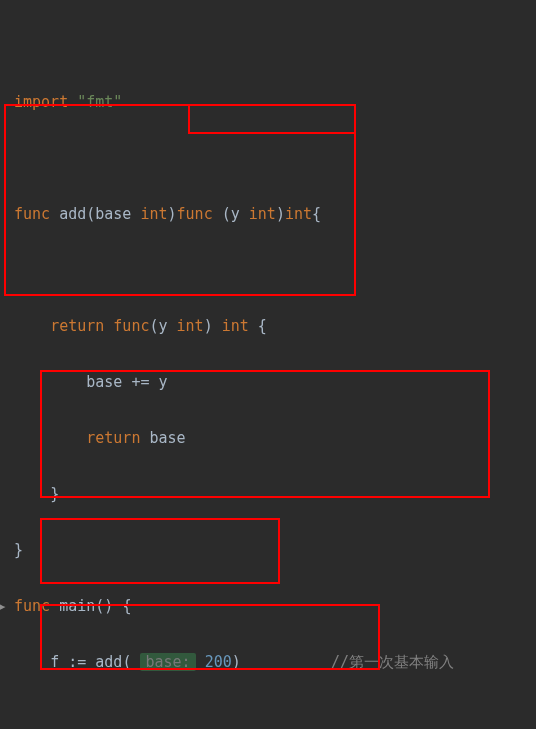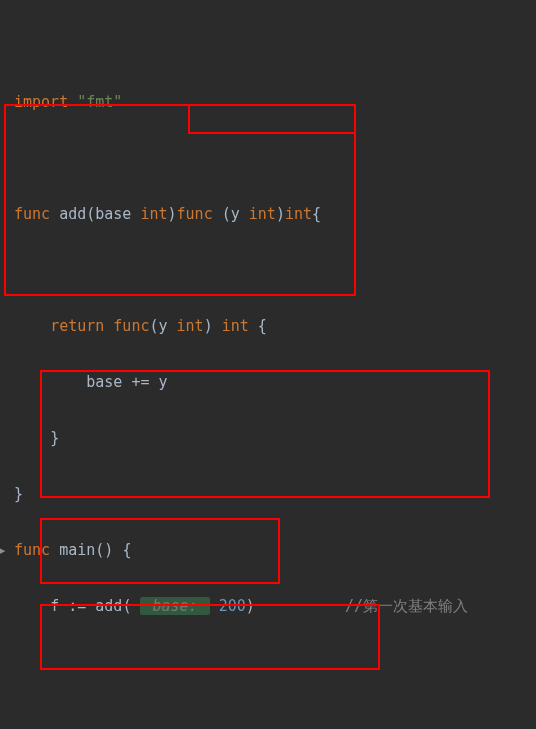--- a/index.html
+++ b/index.html
@@ -20,21 +20,21 @@
     padding: 4px 0 0 14px;
     white-space: pre;
     position: relative;
   }
   .kw   { color: #cc7832; }        
   .ident{ color: #a9b7c6; }        
   .str  { color: #6a8759; }        
   .num  { color: #6897bb; }        
   .cmt  { color: #808080; text-align: right; }        
   .hint { color: #787878; font-style: normal; }
-  .hlbg { background: #32593d; border-radius: 2px; padding: 0 12px; font-style: italic;}
+  .hlbg { background: #32593d; border-radius: 2px; padding: 0 5px;}
   .punct{ color: #a9b7c6; }
   .oper { color: #a9b7c6; }
   .muted{ color: #8f8f8f; }
   .box {
     position: absolute;
     border: 2px solid #ff0000;
     pointer-events: none;
   }
   .line { display: block; min-height: 28px; }
 </style>
@@ -42,20 +42,21 @@
 <body>
 
 <div class="code-area">
 <span class="line"></span>
 <span class="line"><span class="kw">import</span> <span class="str">"fmt"</span></span>
 <span class="line"></span>
 <span class="line"><span class="kw">func</span> <span class="ident">add</span><span class="punct">(</span><span class="ident">base</span> <span class="kw">int</span><span class="punct">)</span><span class="kw">func</span> <span class="punct">(</span><span class="ident">y</span> <span class="kw">int</span><span class="punct">)</span><span class="kw">int</span><span class="punct">{</span></span>
 <span class="line"></span>
 <span class="line">    <span class="kw">return</span> <span class="kw">func</span><span class="punct">(</span><span class="ident">y</span> <span class="kw">int</span><span class="punct">)</span> <span class="kw">int</span> <span class="punct">{</span></span>
 <span class="line">        <span class="ident">base</span> <span class="oper">+=</span> <span class="ident">y</span></span>
+<span class="line">        <span class="kw">return</span> <span class="ident">base</span></span>
 <span class="line">    <span class="punct">}</span></span>
 <span class="line"><span class="punct">}</span></span>
 <span class="line"><span class="muted" style="position:absolute;left:-2px;">▸</span><span class="kw">func</span> <span class="ident">main</span><span class="punct">()</span> <span class="punct">{</span></span>
 <span class="line">    <span class="ident">f</span> <span class="oper">:=</span> <span class="ident">add</span><span class="punct">(</span> <span class="hint hlbg">base:</span> <span class="num">200</span><span class="punct">)</span>          <span class="cmt">//第一次基本输入</span></span>
 
 
 
 
 
 

